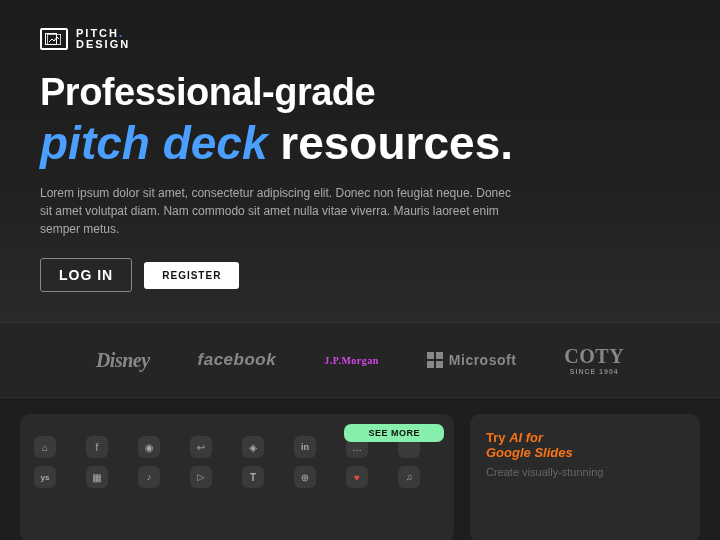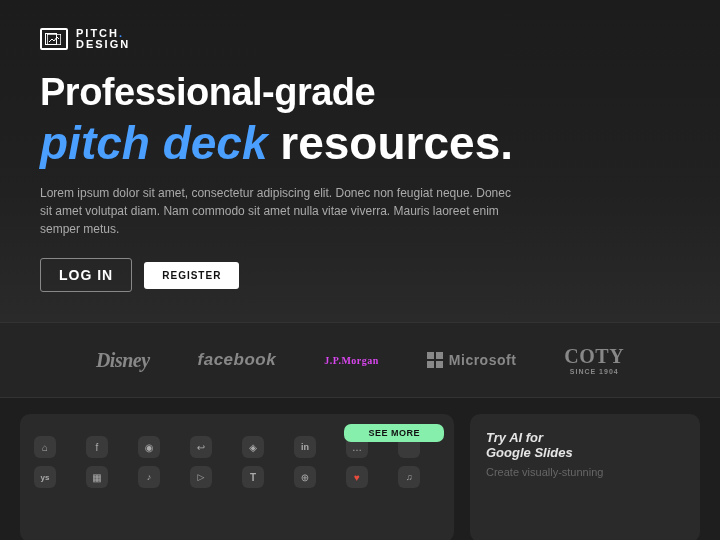--- a/index.html
+++ b/index.html
@@ -260,22 +260,21 @@
       gap: 10px;
       margin-top: 8px;
     }
 
     .card-right-title {
       font-size: 13px;
       color: #888;
       margin-bottom: 2px;
     }
     .card-right-title span {
-      font-style: italic;
-      color: #e5e5e5;
+      color: #f97316;
       font-weight: 700;
     }
     .card-right-desc {
       font-size: 11px;
       color: #666;
       margin-top: 6px;
     }
   </style>
 </head>
 <body>

